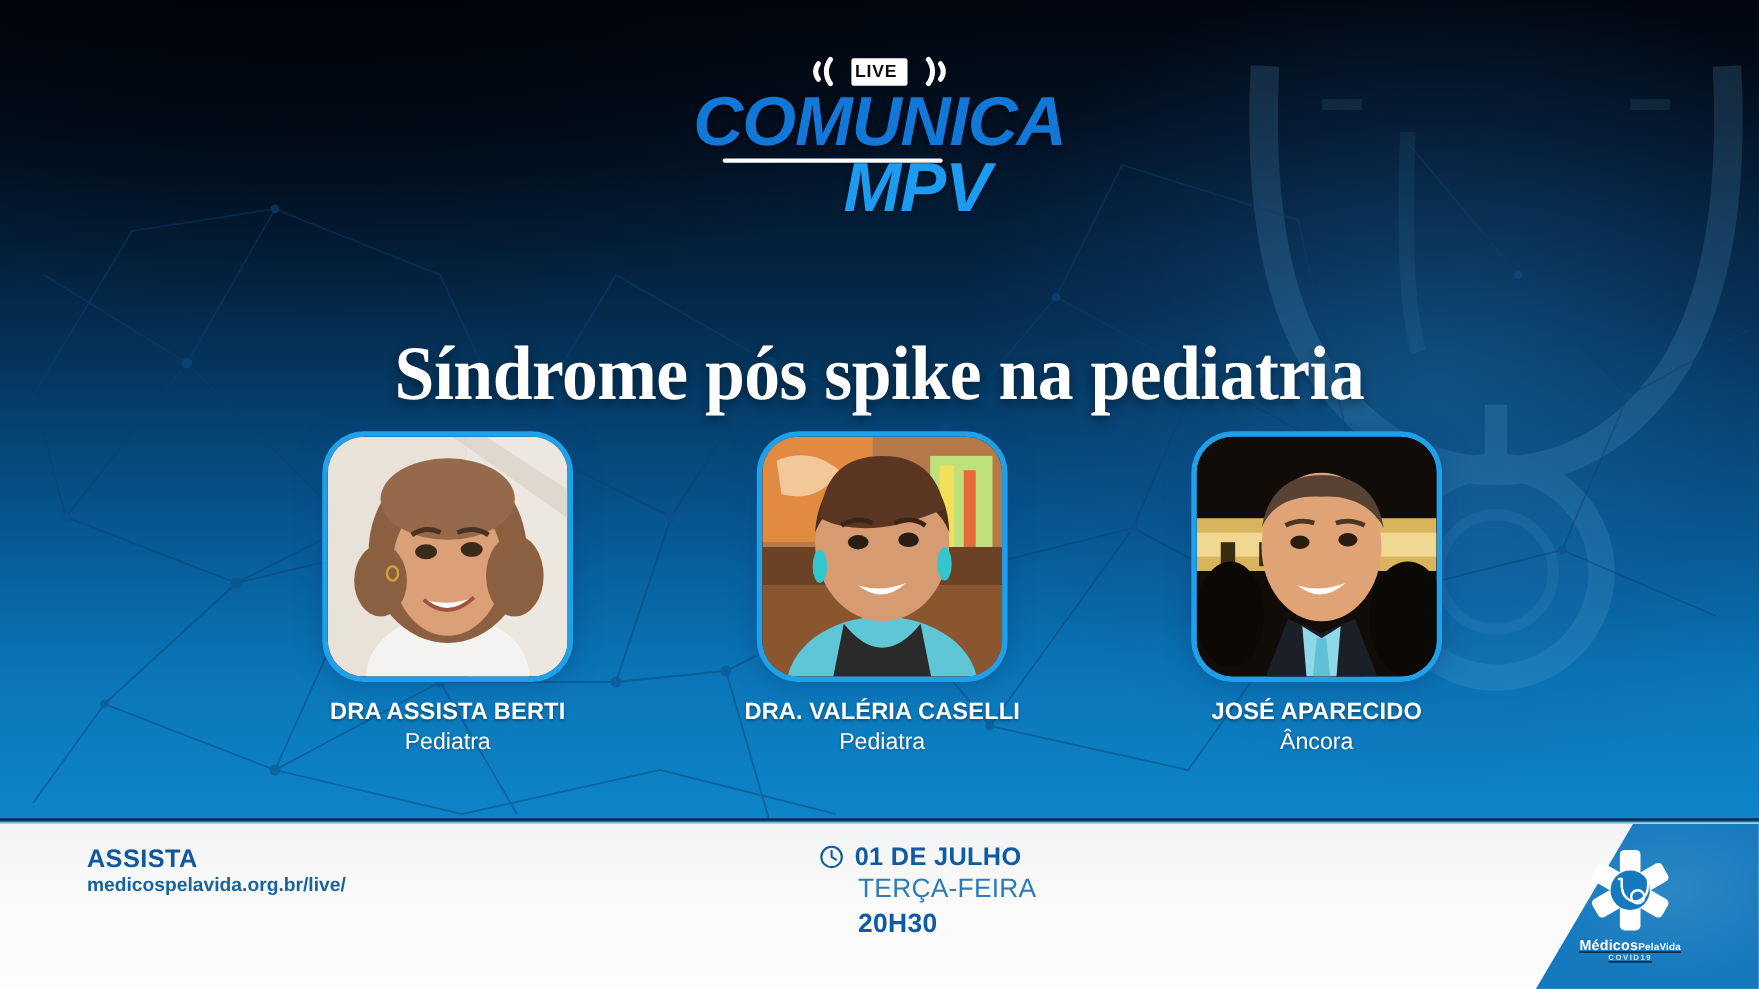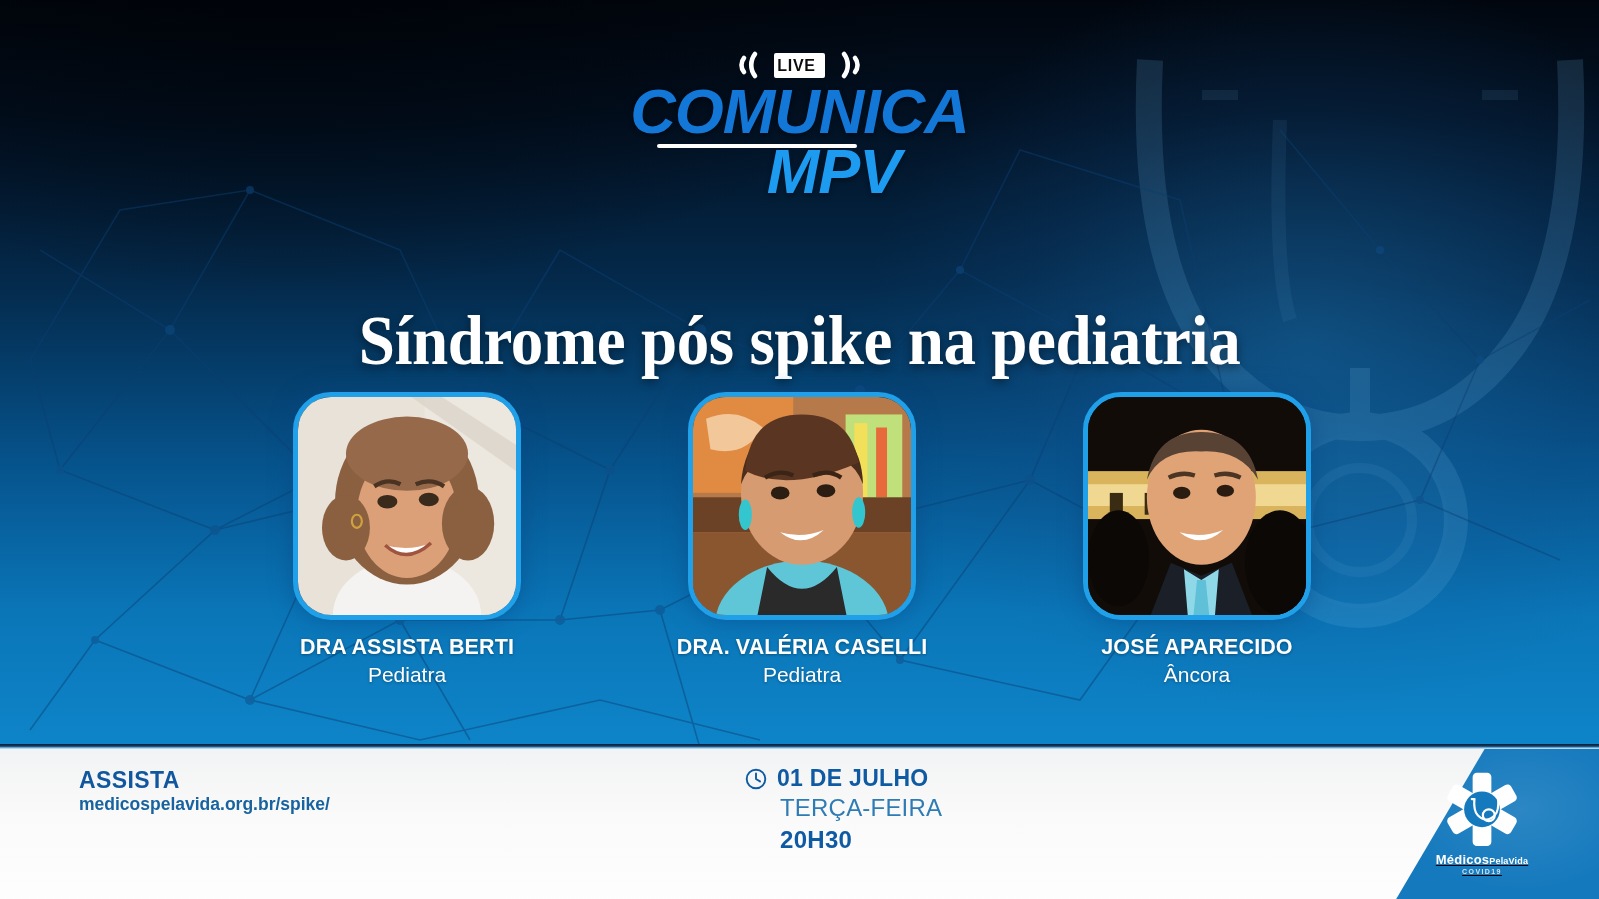--- a/index.html
+++ b/index.html
@@ -456,21 +456,21 @@
   <div class="footer-edge"></div>
 
   <div class="footer">
 
     <div class="footer-blue">
       <div class="footer-blue-glow"></div>
     </div>
 
     <div class="assista">
       <div class="assista-title">ASSISTA</div>
-      <a class="assista-url" href="#" style="text-decoration:none">medicospelavida.org.br/spike/</a>
+      <a class="assista-url" href="#" style="text-decoration:none">medicospelavida.org.br/live/</a>
     </div>
 
     <div class="datebox">
       <div class="date-line1">
         <svg width="24" height="24" viewBox="0 0 24 24">
           <circle cx="12" cy="12" r="9.3" fill="none" stroke="#0f5ba3" stroke-width="1.9"></circle>
           <path d="M12 6.4 V12 L16 14.4" fill="none" stroke="#0f5ba3" stroke-width="1.9" stroke-linecap="round" stroke-linejoin="round"></path>
         </svg>
         <span>01 DE JULHO</span>
       </div>

